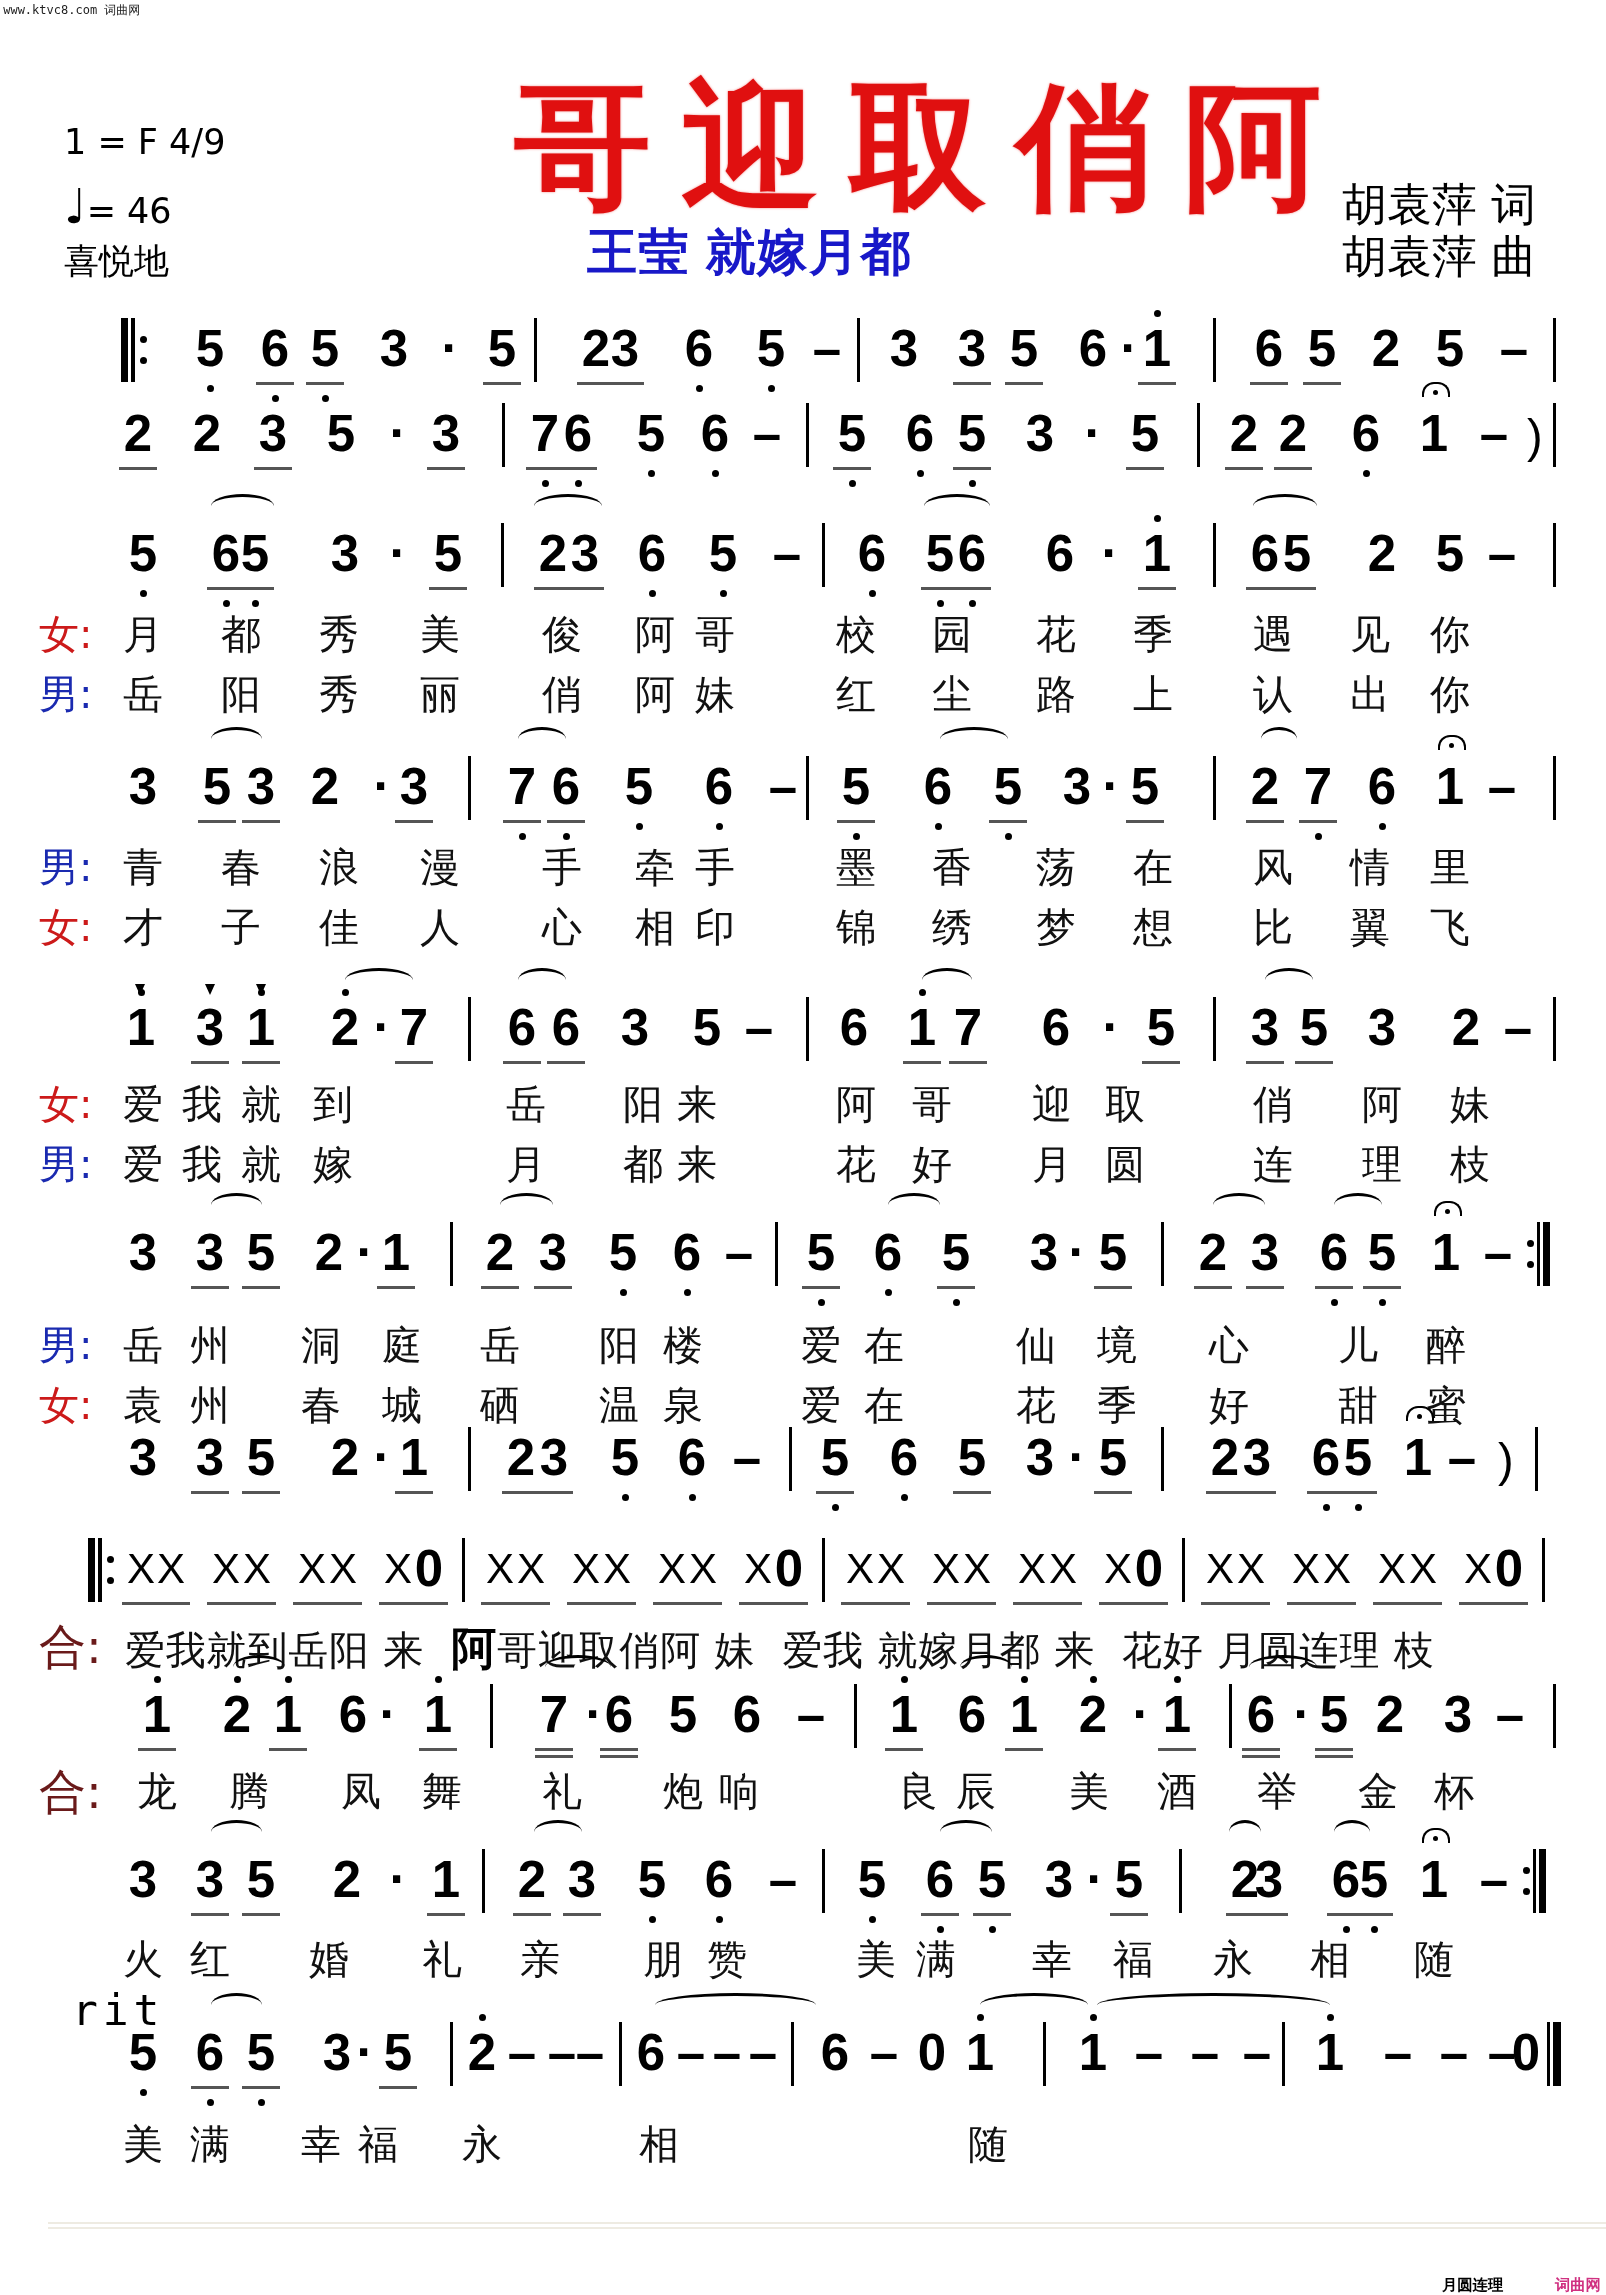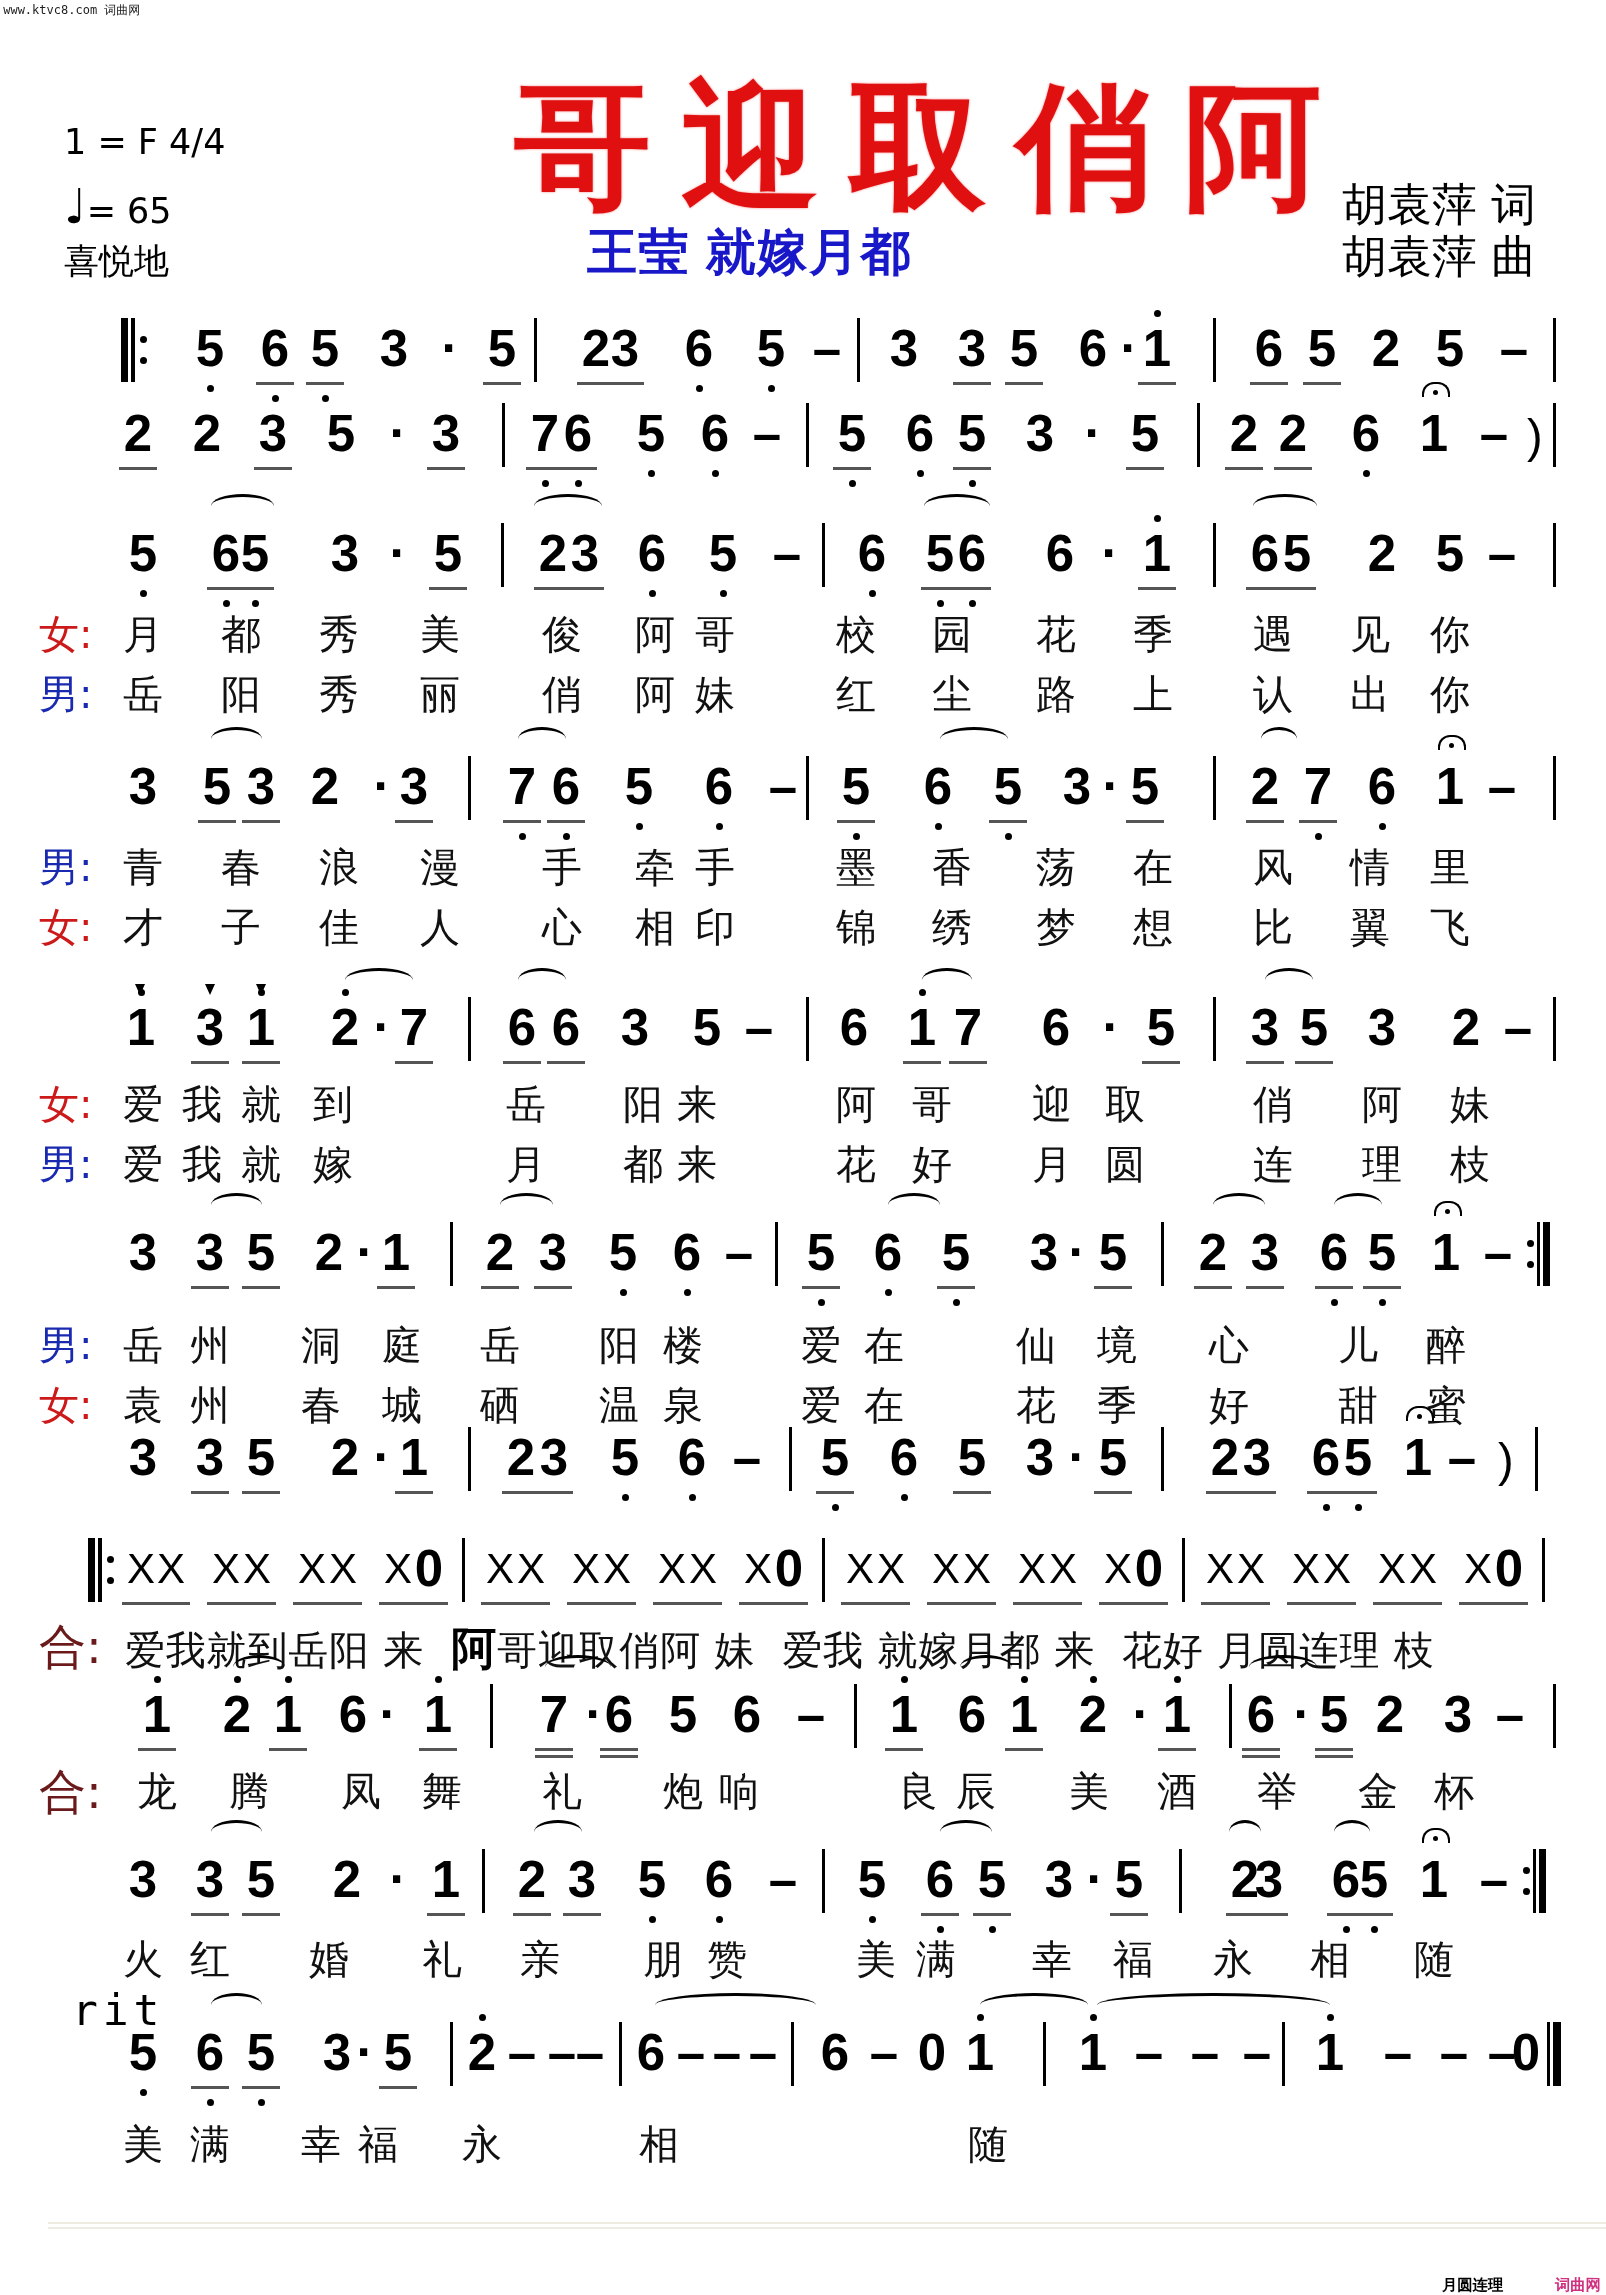--- a/index.html
+++ b/index.html
@@ -38,22 +38,22 @@
   .footer-line { left:48px; width:1559px; height:2.4px; background:#eeebe2; }
   .footer-src { left:1442px; top:2275px; font-size:15.3px; font-weight:bold; }
   .footer-site { left:1555px; top:2275px; font-size:15.3px; font-weight:bold; color:#d03080; }
   .accent { position:absolute; width:0; height:0; border-left:5.6px solid transparent; border-right:5.6px solid transparent; border-top:11.2px solid #000; }
   .paren { position:absolute; font-size:47px; font-weight:normal; }
 </style>
 </head>
 <body>
 
 <div class="abs watermark">www.ktvc8.com 词曲网</div>
-<div class="abs meta" style="top:122px;">1 = F   4/4</div>
-<div class="abs meta" style="top:178px;"><span style="font-size:48px;">♩</span><span>= 65</span></div>
+<div class="abs meta" style="top:122px;">1 = F   4/9</div>
+<div class="abs meta" style="top:178px;"><span style="font-size:48px;">♩</span><span>= 46</span></div>
 <div class="abs meta" style="top:238px;">喜悦地</div>
 <div class="abs title">哥迎取俏阿</div>
 <div class="abs singers">王莹  就嫁月都</div>
 <div class="abs credit" style="top:175px;">胡袁萍 词</div>
 <div class="abs credit" style="top:227px;">胡袁萍 曲</div>
 
 <div id="score">
     <div class="row" style="top: 321px;">
       <div class="rep-start" style="left: 121px;">
         <div class="thick" style="left: 0px;"></div>

